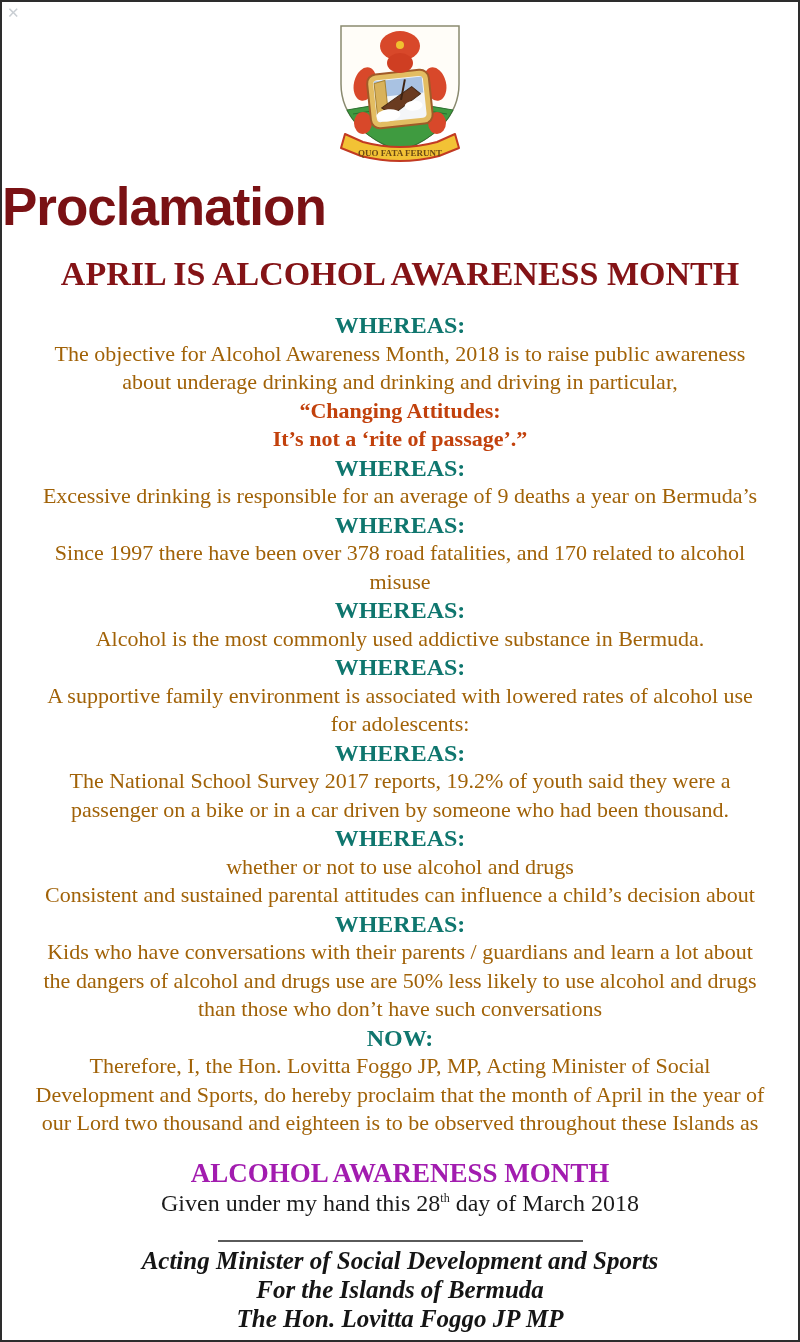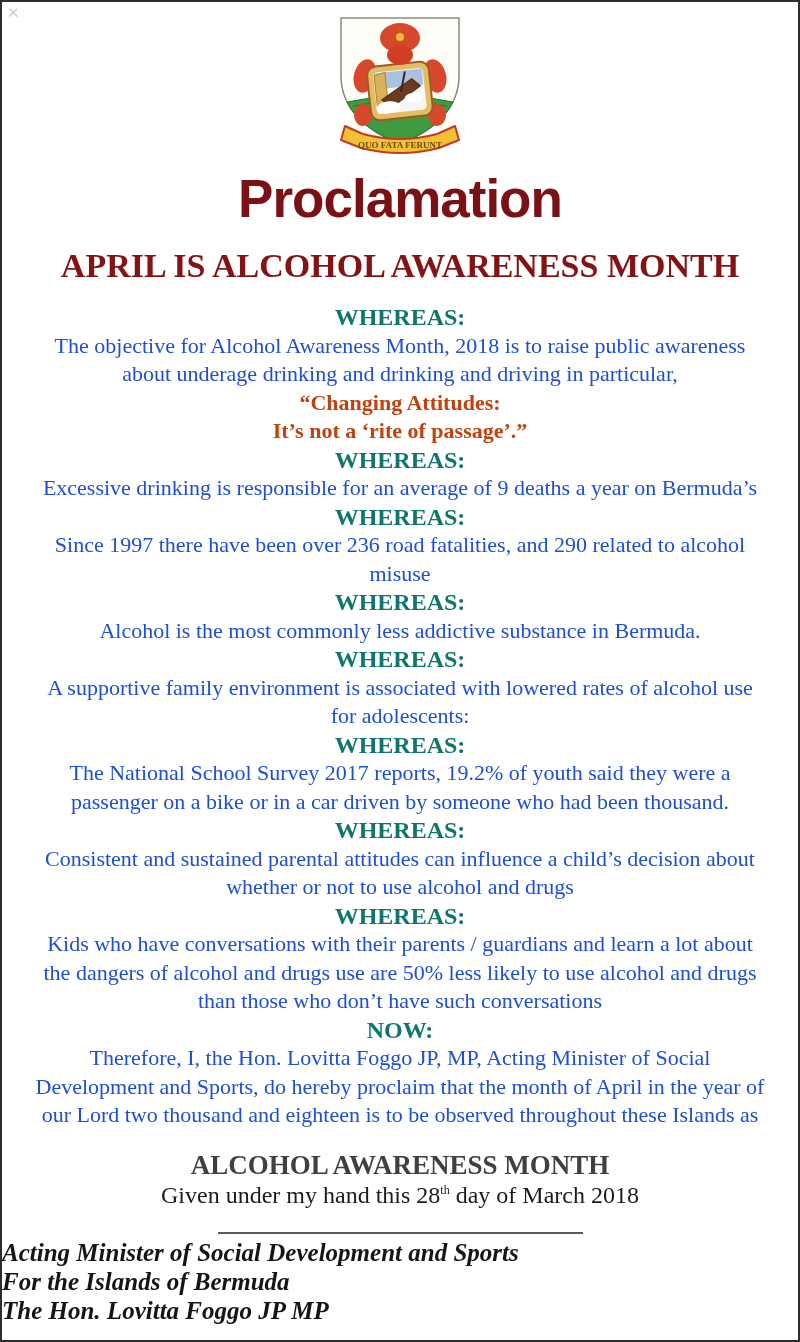--- a/index.html
+++ b/index.html
@@ -11,24 +11,23 @@
     position: relative;
     overflow: hidden;
     font-family: "Liberation Serif", serif;
     color: #1b1b1b;
   }
   .broken-img {
     position: absolute; top: 3px; left: 5px;
     color: #c9ced3; font-size: 15px; line-height: 15px;
     font-family: "Liberation Sans", sans-serif;
   }
-  .crest-wrap { display: flex; justify-content: center; padding-top: 12px; }
+  .crest-wrap { display: flex; justify-content: center; padding-top: 20px; }
   .doc-title {
     margin-top: 8px;
-    text-align: center;
     font-family: "Liberation Sans", sans-serif;
     font-weight: 700;
     font-size: 53px; line-height: 58px;
     letter-spacing: -1px;
     color: #7a1114;
   }
   .doc-subtitle {
     margin-top: 19px;
     text-align: center;
     font-weight: 700;
@@ -40,37 +39,37 @@
     margin: 18px auto 0;
     text-align: center;
   }
   .sect-label {
     font-weight: 700;
     font-size: 24px; line-height: 28.5px;
     color: #0f766e;
   }
   .body-line {
     font-size: 22px; line-height: 28.5px;
-    color: #1d4ed8;
+    color: #a16207;
   }
   .quote-line { font-weight: 700; color: #c2410c; }
   .month-title {
     margin-top: 20px;
     text-align: center;
     font-weight: 700;
     font-size: 27px; line-height: 30px;
-    color: #404040;
+    color: #a21caf;
   }
   .given-line {
     text-align: center;
     font-size: 24px; line-height: 30px;
     color: #1b1b1b;
   }
   .given-line sup { font-size: 12px; line-height: 0; }
-  .sig-block { margin-top: 22px; }
+  .sig-block { margin-top: 22px; text-align: center; }
   .sig-rule {
     width: 365px; border: none;
     border-top: 2px solid #5a5a5a;
     margin: 0 auto 4px auto;
   }
   .sig-line {
     font-style: italic; font-weight: 700;
     font-size: 25px; line-height: 29px;
     color: #151515;
   }
@@ -130,45 +129,45 @@
       <div class="body-line quote-line">It’s not a ‘rite of passage’.”</div>
     </div>
 
     <div>
       <div class="sect-label">WHEREAS:</div>
       <div class="body-line">Excessive drinking is responsible for an average of 9 deaths a year on Bermuda’s</div>
     </div>
 
     <div>
       <div class="sect-label">WHEREAS:</div>
-      <div class="body-line">Since 1997 there have been over 236 road fatalities, and 290 related to alcohol</div>
+      <div class="body-line">Since 1997 there have been over 378 road fatalities, and 170 related to alcohol</div>
       <div class="body-line">misuse</div>
     </div>
 
     <div>
       <div class="sect-label">WHEREAS:</div>
-      <div class="body-line">Alcohol is the most commonly less addictive substance in Bermuda.</div>
+      <div class="body-line">Alcohol is the most commonly used addictive substance in Bermuda.</div>
     </div>
 
     <div>
       <div class="sect-label">WHEREAS:</div>
       <div class="body-line">A supportive family environment is associated with lowered rates of alcohol use</div>
       <div class="body-line">for adolescents:</div>
     </div>
 
     <div>
       <div class="sect-label">WHEREAS:</div>
       <div class="body-line">The National School Survey 2017 reports, 19.2% of youth said they were a</div>
       <div class="body-line">passenger on a bike or in a car driven by someone who had been thousand.</div>
     </div>
 
     <div>
       <div class="sect-label">WHEREAS:</div>
+      <div class="body-line">whether or not to use alcohol and drugs</div>
       <div class="body-line">Consistent and sustained parental attitudes can influence a child’s decision about</div>
-      <div class="body-line">whether or not to use alcohol and drugs</div>
     </div>
 
     <div>
       <div class="sect-label">WHEREAS:</div>
       <div class="body-line">Kids who have conversations with their parents / guardians and learn a lot about</div>
       <div class="body-line">the dangers of alcohol and drugs use are 50% less likely to use alcohol and drugs</div>
       <div class="body-line">than those who don’t have such conversations</div>
     </div>
 
     <div>

